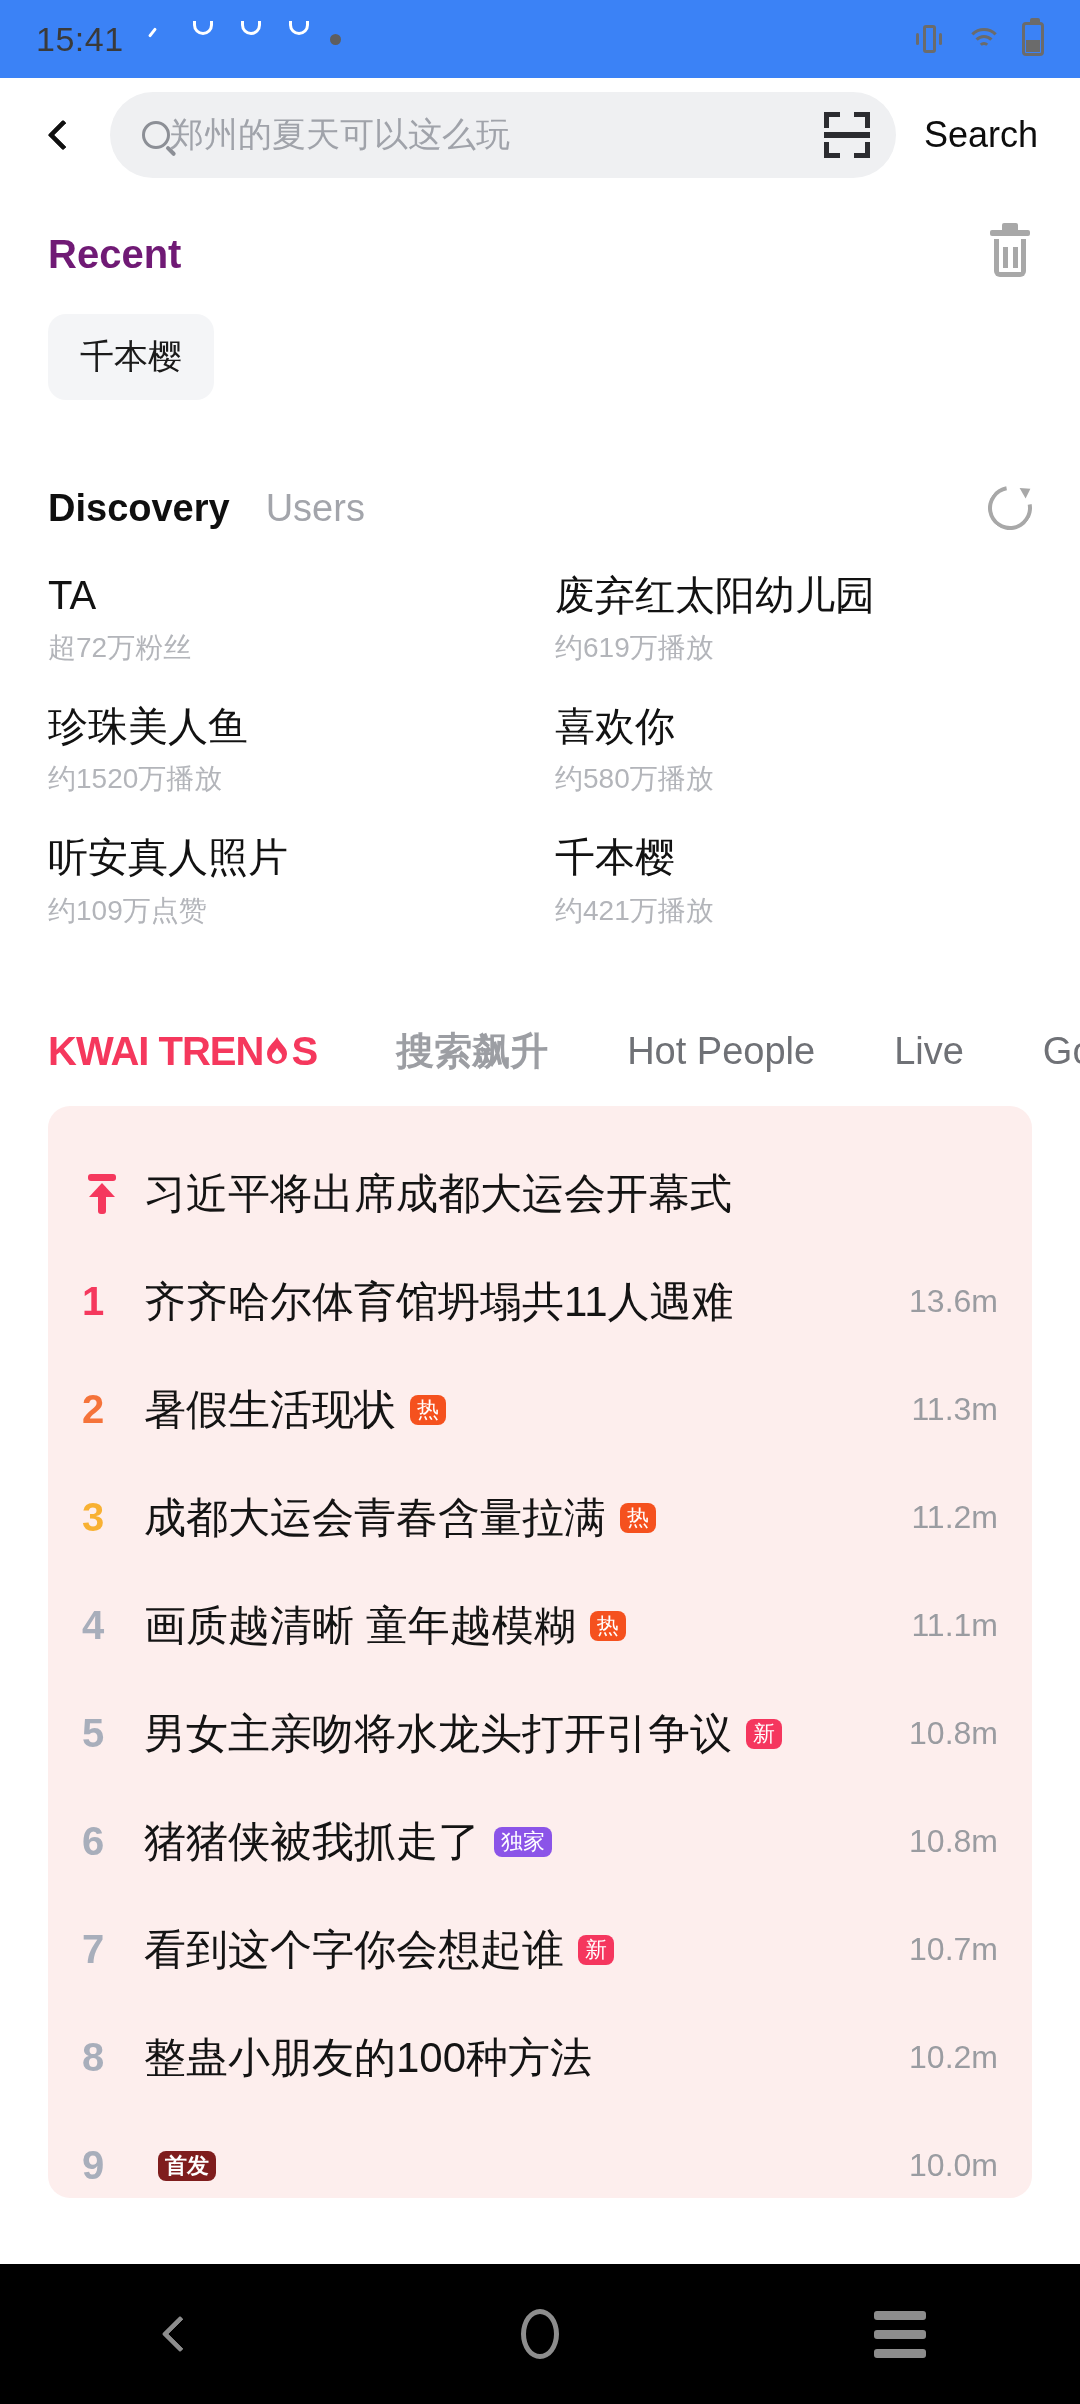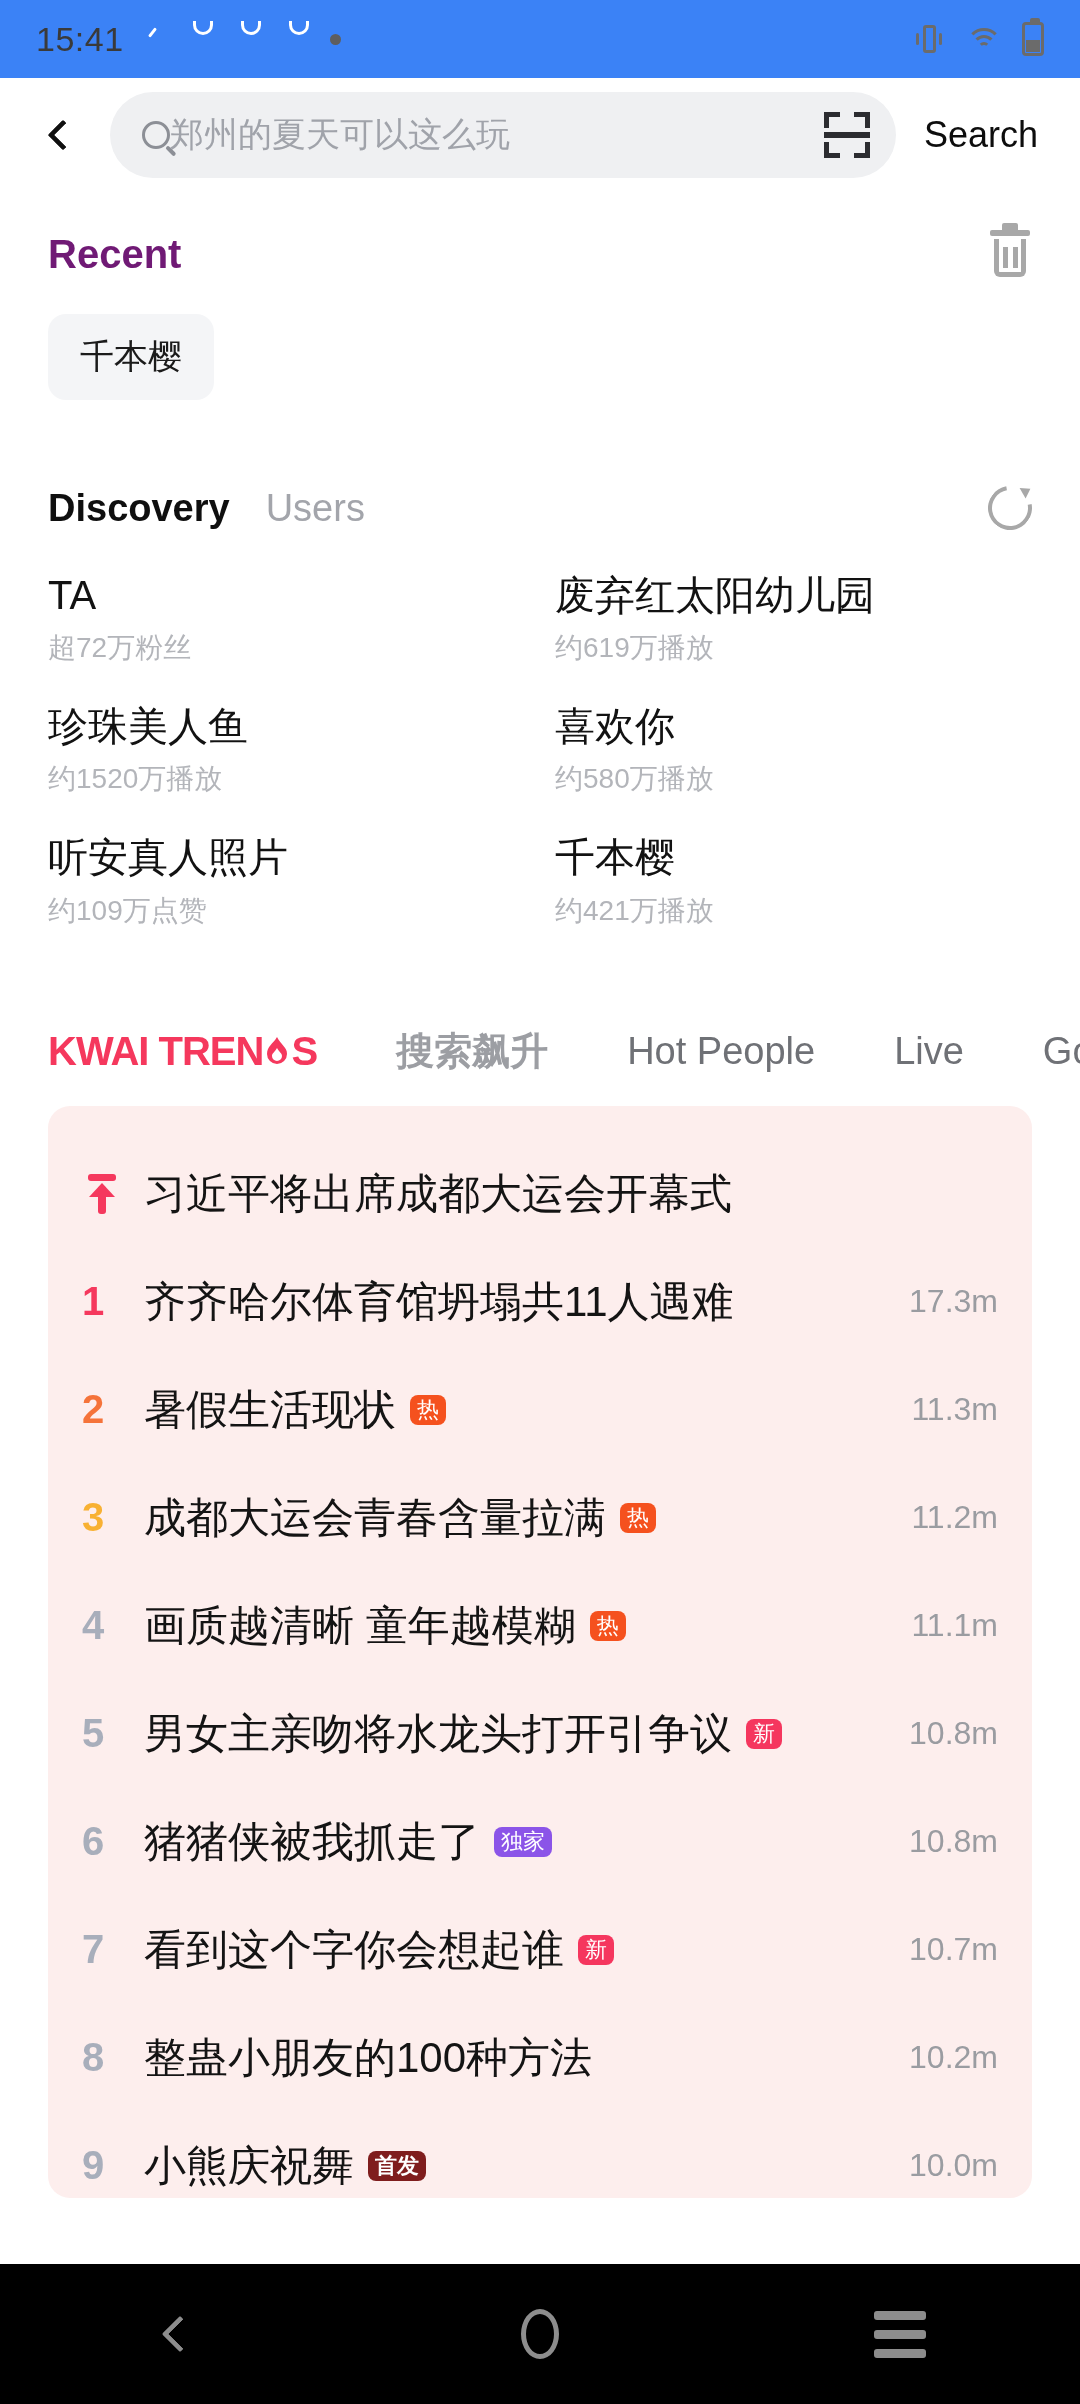--- a/index.html
+++ b/index.html
@@ -234,21 +234,21 @@
           <rect x="16" y="14" width="8" height="28" rx="3" fill="#f5385d"></rect>
           <path d="M20 11 L33 25 L7 25 Z" fill="#f5385d"></path>
         </svg>
       </span>
       <span class="ttitle">习近平将出席成都大运会开幕式</span>
       <span class="cnt"></span>
     </div>
     <div class="trow">
       <span class="rank" style="color: rgb(245, 56, 93);">1</span>
       <span class="ttitle">齐齐哈尔体育馆坍塌共11人遇难</span>
-      <span class="cnt">17.3m</span>
+      <span class="cnt">13.6m</span>
     </div>
     <div class="trow">
       <span class="rank" style="color: rgb(245, 115, 58);">2</span>
       <span class="ttitle">暑假生活现状</span>
       <span class="badge" style="background: rgb(245, 81, 30);">热</span>
       <span class="cnt">11.3m</span>
     </div>
     <div class="trow">
       <span class="rank" style="color: rgb(248, 177, 51);">3</span>
       <span class="ttitle">成都大运会青春含量拉满</span>
@@ -279,21 +279,20 @@
       <span class="badge" style="background: rgb(245, 54, 94);">新</span>
       <span class="cnt">10.7m</span>
     </div>
     <div class="trow">
       <span class="rank" style="color: rgb(168, 174, 187);">8</span>
       <span class="ttitle">整蛊小朋友的100种方法</span>
       <span class="cnt">10.2m</span>
     </div>
     <div class="trow">
       <span class="rank" style="color: rgb(168, 174, 187);">9</span>
-      <span class="ttitle">小熊庆祝舞</span>
       <span class="badge" style="background: #7f1d1d; font-weight: bold;">首发</span>
       <span class="cnt">10.0m</span>
     </div>
   </div>
 
 <div class="navbar">
   <div class="nv">
       <span class="nv-back"></span>
     </div>
   <div class="nv">

